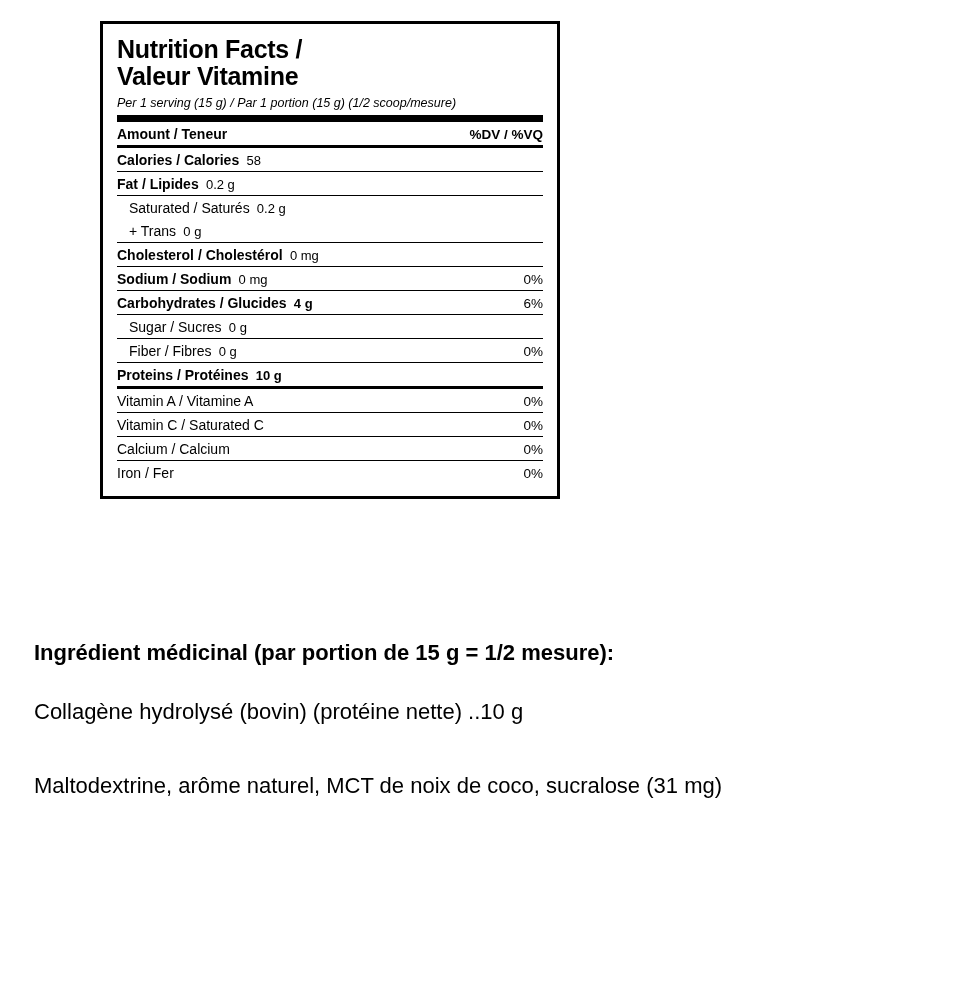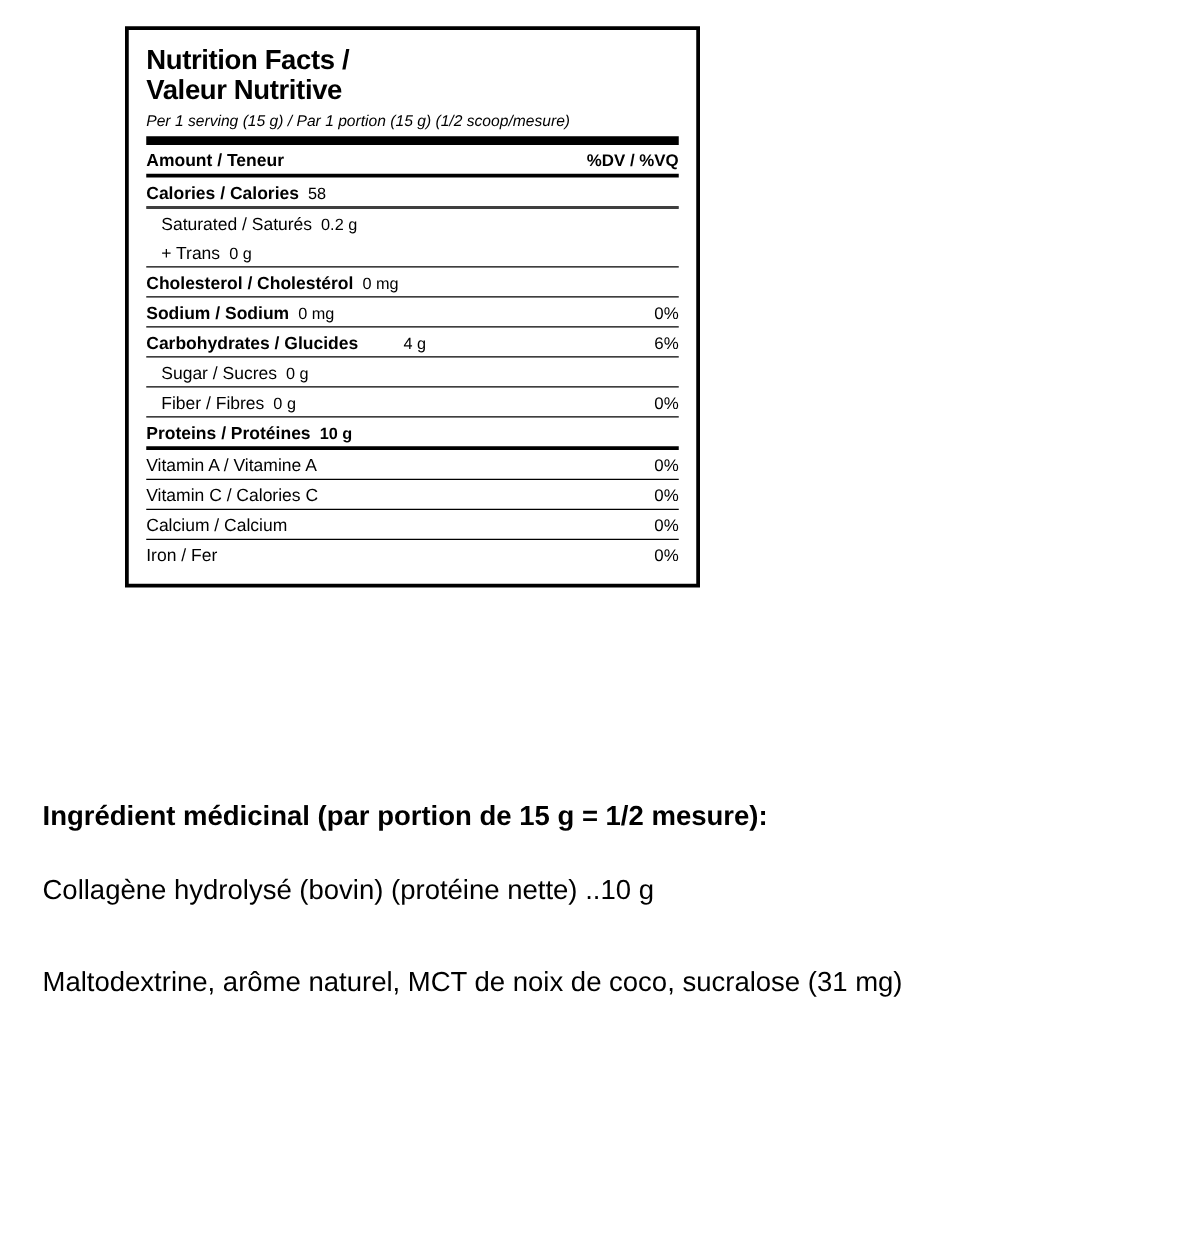--- a/index.html
+++ b/index.html
@@ -27,21 +27,21 @@
     left: 100px;
     top: 21px;
     width: 460px;
     box-sizing: border-box;
     border: 3px solid #000;
     background: #fff;
     padding: 10px 14px 12px 14px;
     font-family: "Liberation Sans", sans-serif;
   }
   .nf-title {
-    font-size: 22px;
+    font-size: 25px;
     font-weight: bold;
     line-height: 1.08;
     letter-spacing: -0.3px;
     margin: 2px 0 0 0;
   }
   .nf-serving {
     font-size: 12.5px;
     margin-top: 6px;
     margin-bottom: 4px;
     line-height: 1.2;
@@ -94,39 +94,43 @@
 </style>
 </head>
 <body>
 
 <div class="page">
 
   <div class="nf-panel">
 
     <div class="nf-title">
       <div>Nutrition Facts /</div>
-      <div>Valeur Nutritive</div>
+      <div>Valeur Vitamine</div>
     </div>
 
     <div class="nf-serving">Per 1 serving (15 g) / Par 1 portion (15 g) (1/2 scoop/mesure)</div>
 
     <div class="rule-thick"></div>
 
     <div class="nf-row hdr-row">
       <span class="lbl">Amount / Teneur</span>
       <span class="dv b">%DV / %VQ</span>
     </div>
     <div class="rule-med"></div>
 
     <div class="nf-row">
       <span class="lbl b">Calories / Calories<span class="small-amt" style="font-weight: normal;">&nbsp;&nbsp;58</span></span>
       <span class="dv"></span>
     </div>
     <div class="rule-thin"></div>
 
+    <div class="nf-row">
+      <span class="lbl b">Fat / Lipides<span class="small-amt" style="font-weight: normal;">&nbsp;&nbsp;0.2 g</span></span>
+      <span class="dv"></span>
+    </div>
     <div class="rule-thin"></div>
 
     <div class="nf-row indent1">
       <span class="lbl">Saturated / Saturés<span class="small-amt" style="font-weight: normal;">&nbsp;&nbsp;0.2 g</span></span>
       <span class="dv"></span>
     </div>
 
     <div class="nf-row indent1">
       <span class="lbl">+ Trans<span class="small-amt" style="font-weight: normal;">&nbsp;&nbsp;0 g</span></span>
       <span class="dv"></span>
@@ -139,21 +143,21 @@
     </div>
     <div class="rule-thin"></div>
 
     <div class="nf-row">
       <span class="lbl b">Sodium / Sodium<span class="small-amt" style="font-weight: normal;">&nbsp;&nbsp;0 mg</span></span>
       <span class="dv">0%</span>
     </div>
     <div class="rule-thin"></div>
 
     <div class="nf-row">
-      <span class="lbl b">Carbohydrates / Glucides<span class="small-amt" style="font-weight: normal; margin-left: 29px;">&nbsp;&nbsp;4 g</span></span>
+      <span class="lbl b">Carbohydrates / Glucides<span class="small-amt" style="font-weight: bold;">&nbsp;&nbsp;4 g</span></span>
       <span class="dv">6%</span>
     </div>
     <div class="rule-thin"></div>
 
     <div class="nf-row indent1">
       <span class="lbl">Sugar / Sucres<span class="small-amt" style="font-weight: normal;">&nbsp;&nbsp;0 g</span></span>
       <span class="dv"></span>
     </div>
     <div class="rule-thin"></div>
 
@@ -169,21 +173,21 @@
     </div>
     <div class="rule-med"></div>
 
     <div class="nf-row">
       <span class="lbl">Vitamin A / Vitamine A</span>
       <span class="dv">0%</span>
     </div>
     <div class="rule-thin"></div>
 
     <div class="nf-row">
-      <span class="lbl">Vitamin C / Calories C</span>
+      <span class="lbl">Vitamin C / Saturated C</span>
       <span class="dv">0%</span>
     </div>
     <div class="rule-thin"></div>
 
     <div class="nf-row">
       <span class="lbl">Calcium / Calcium</span>
       <span class="dv">0%</span>
     </div>
     <div class="rule-thin"></div>
 

